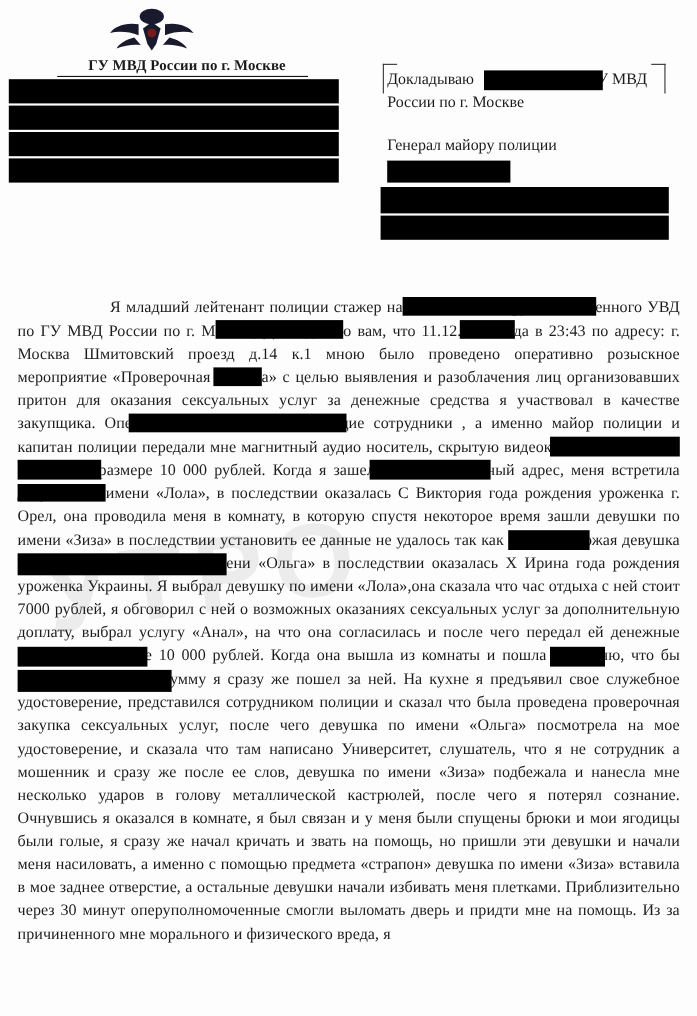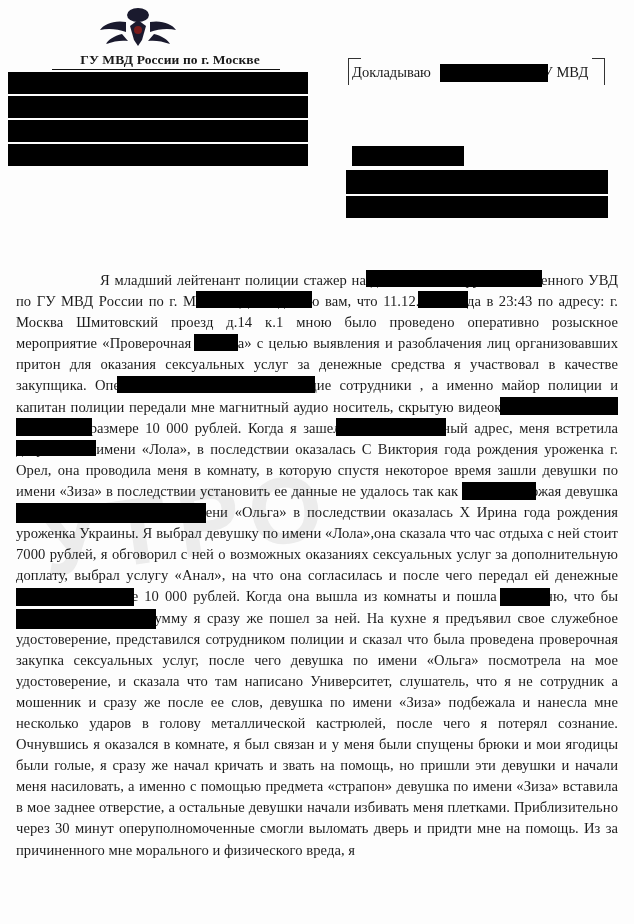--- a/index.html
+++ b/index.html
@@ -174,21 +174,23 @@
 
   <div class="bracket-l"></div>
   <div class="bracket-r"></div>
 
   <div class="addr">
     <div class="line">
       <span>Докладываю</span>
       <span style="display:inline-block;width:96px"></span>
       <span>ГУ МВД</span>
     </div>
+    <div class="line">России по г. Москве</div>
   </div>
+  <div class="addr-rank">Генерал майору полиции</div>
 
   <div class="redact ra1"></div>
   <div class="redact ra2"></div>
   <div class="redact ra3"></div>
   <div class="redact ra4"></div>
 
   <div class="watermark">УТРО</div>
 
   <div class="body-text">Я младший лейтенант полиции                                      стажер на должности оперуполномоченного                               УВД по            ГУ МВД России по г. Москве, Докладываю вам, что 11.12.2015 года в 23:43 по адресу: г. Москва Шмитовский проезд д.14 к.1                мною было проведено оперативно розыскное мероприятие «Проверочная закупка» с целью выявления и разоблачения лиц организовавших притон для оказания сексуальных услуг за денежные средства я участвовал в качестве закупщика. Оперуполномоченные, действующие сотрудники                 , а именно майор полиции                      и капитан полиции                 передали мне магнитный аудио носитель, скрытую видеокамеру и денежные средства в размере 10 000 рублей. Когда я зашел в выше указанный адрес, меня встретила девушка по имени «Лола», в последствии оказалась С              Виктория                               года рождения уроженка г. Орел, она проводила меня в комнату, в которую спустя некоторое время зашли девушки по имени «Зиза» в последствии установить ее данные не удалось так как она чернокожая девушка из Африки и девушка по имени «Ольга» в последствии оказалась Х          Ирина                        года рождения уроженка Украины. Я выбрал девушку по имени «Лола»,она сказала что час отдыха с ней стоит 7000 рублей, я обговорил с ней о возможных оказаниях сексуальных услуг за дополнительную доплату, выбрал услугу «Анал», на что она согласилась и после чего передал ей денежные средства в размере 10 000 рублей. Когда она вышла из комнаты и пошла на кухню, что бы передать денежную сумму я сразу же пошел за ней. На кухне я предъявил свое служебное удостоверение, представился сотрудником полиции и сказал что была проведена проверочная закупка сексуальных услуг, после чего девушка по имени «Ольга» посмотрела на мое удостоверение, и сказала что там написано Университет, слушатель, что я не сотрудник а мошенник и сразу же после ее слов, девушка по имени «Зиза» подбежала и нанесла мне несколько ударов в голову металлической кастрюлей, после чего я потерял сознание. Очнувшись я оказался в комнате, я был связан и у меня были спущены брюки и мои ягодицы были голые, я сразу же начал кричать и звать на помощь, но пришли эти девушки и начали меня насиловать, а именно с помощью предмета «страпон» девушка по имени «Зиза» вставила в мое заднее отверстие, а остальные девушки начали избивать меня плетками. Приблизительно через 30 минут оперуполномоченные смогли выломать дверь и придти мне на помощь. Из за причиненного мне морального и физического вреда, я</div>
 

